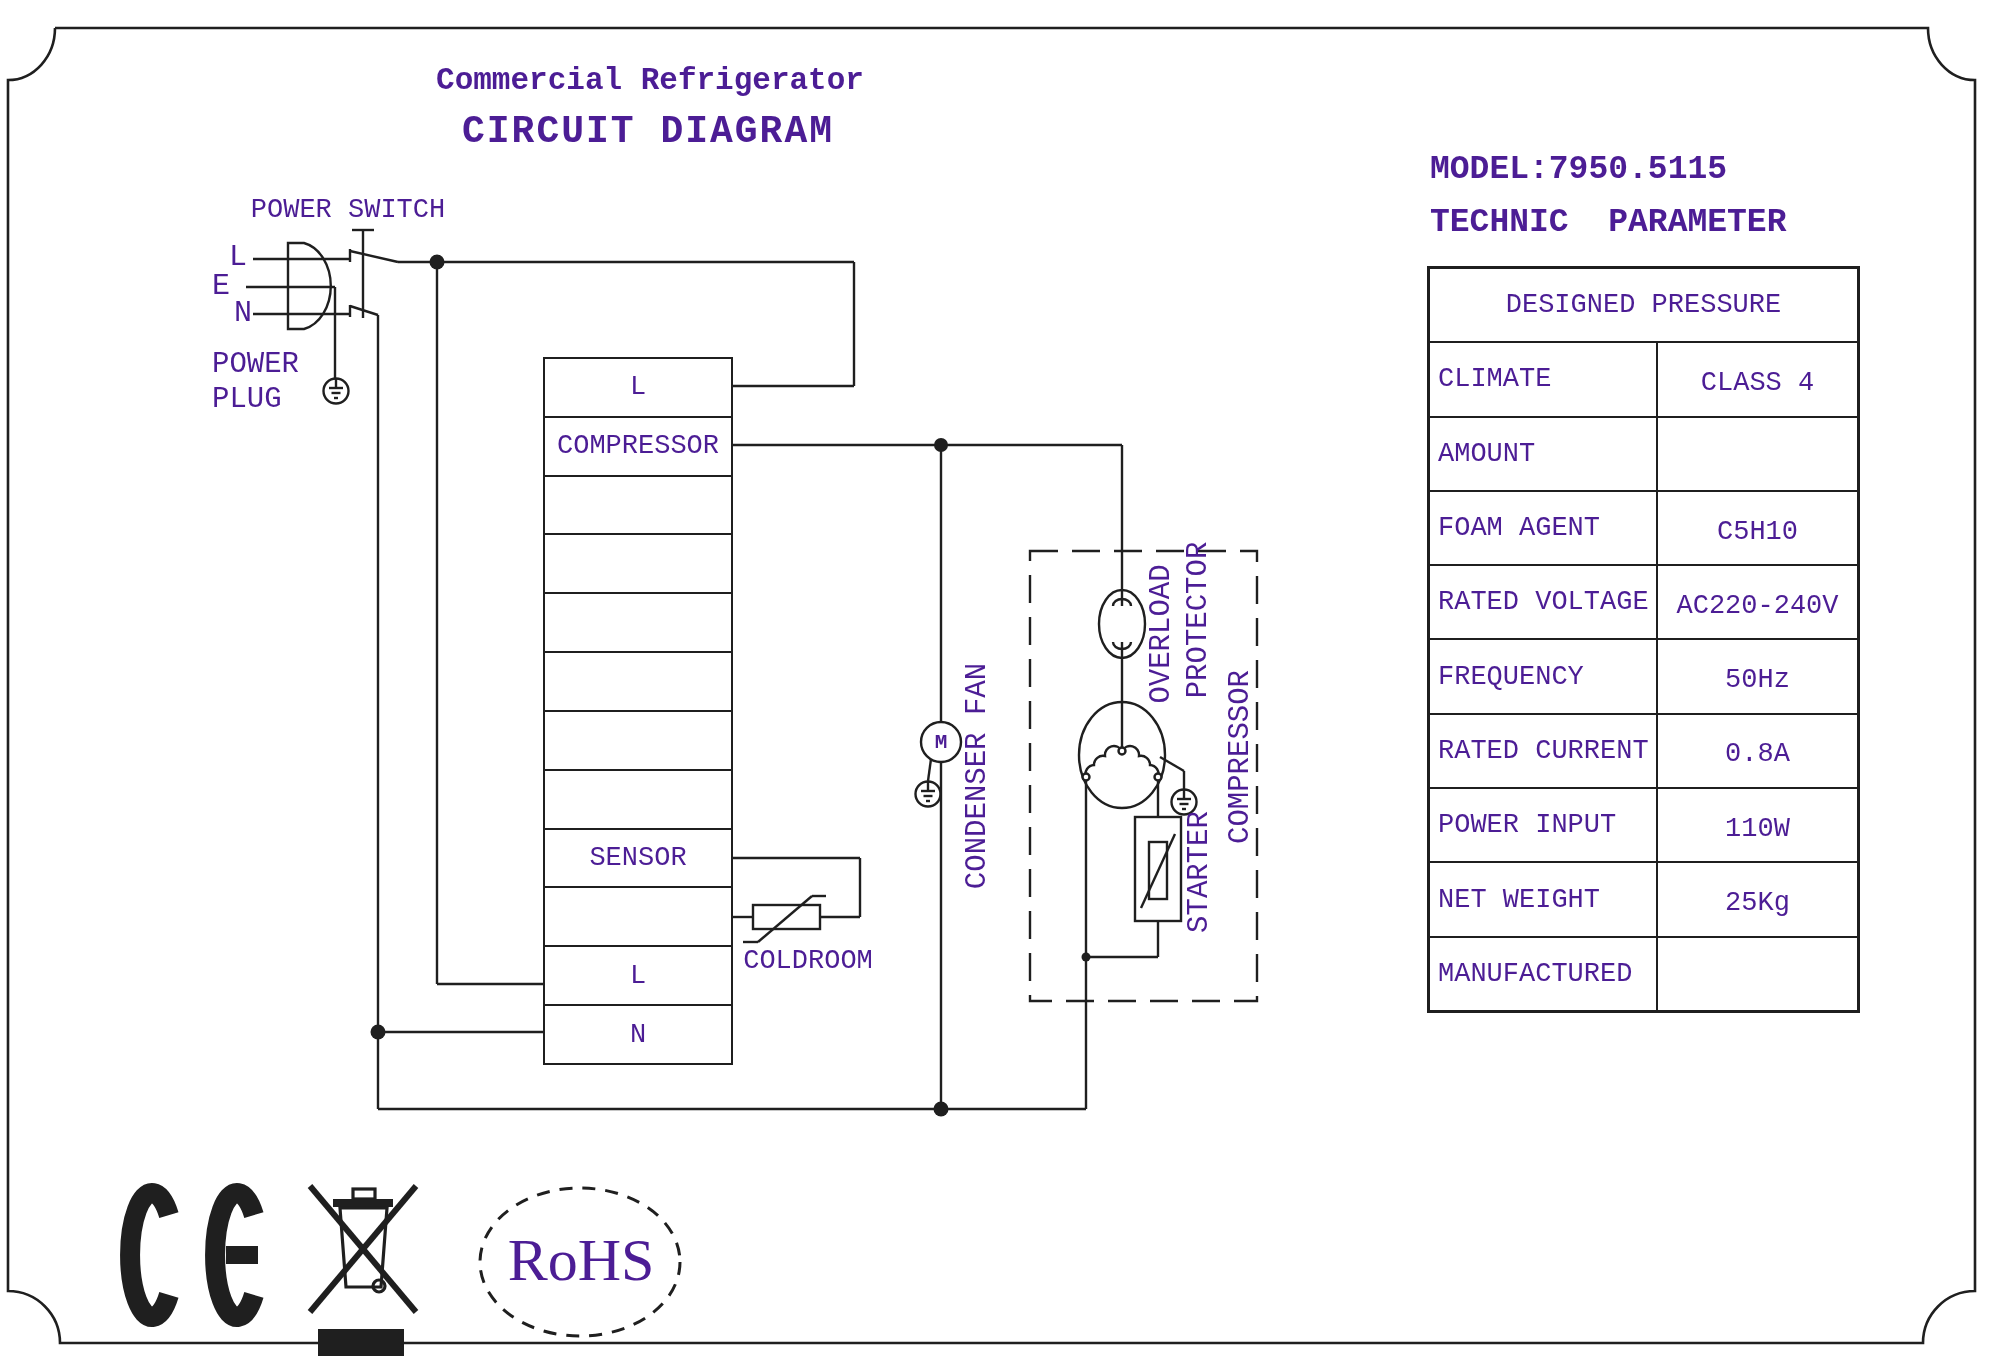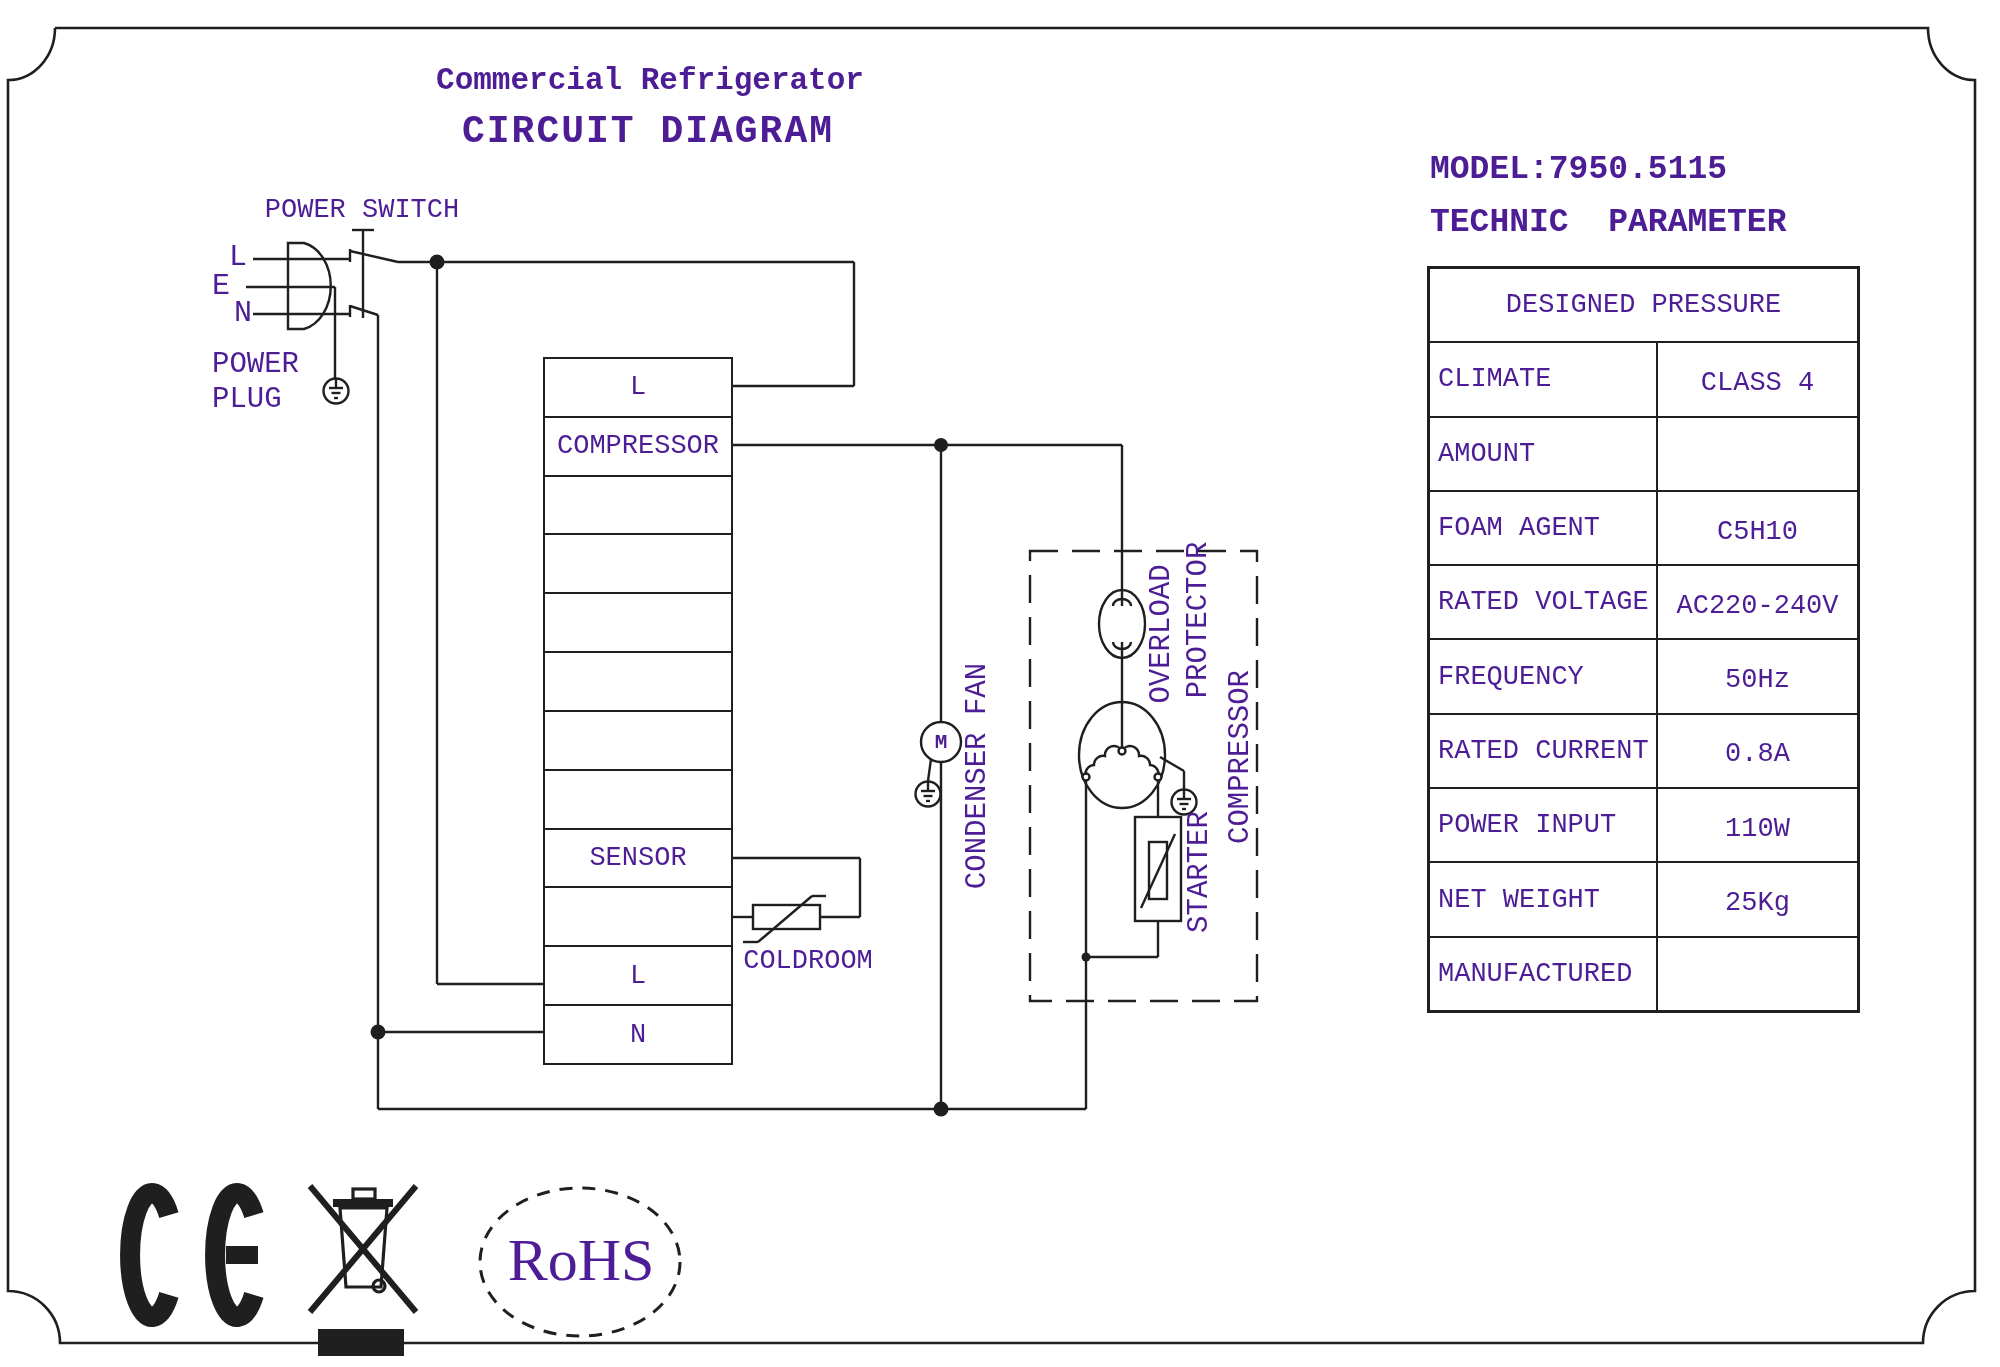--- a/index.html
+++ b/index.html
@@ -211,21 +211,21 @@
     <div class="trow">
       <div class="tlabel">NET WEIGHT</div>
       <div class="tvalue">25Kg</div>
     </div>
     <div class="trow">
       <div class="tlabel">MANUFACTURED</div>
       <div class="tvalue"></div>
     </div>
   </div>
 
-  <div class="ctr lbl27" style="left:362px;top:210px;text-align:center;">POWER SWITCH</div>
+  <div class="ctr lbl27" style="left:348px;top:210px;text-align:center;">POWER SWITCH</div>
   <div class="ctr lbl30" style="left:238px;top:257px;">L</div>
   <div class="ctr lbl30" style="left:221px;top:286px;">E</div>
   <div class="ctr lbl30" style="left:243px;top:313px;">N</div>
   <div class="la lbl29" style="left:212px;top:350px;">POWER</div>
   <div class="la lbl29" style="left:212px;top:385px;">PLUG</div>
 
   <div class="tblock">
     <div class="tbrow">L</div>
     <div class="tbrow">COMPRESSOR</div>
     <div class="tbrow"></div>

